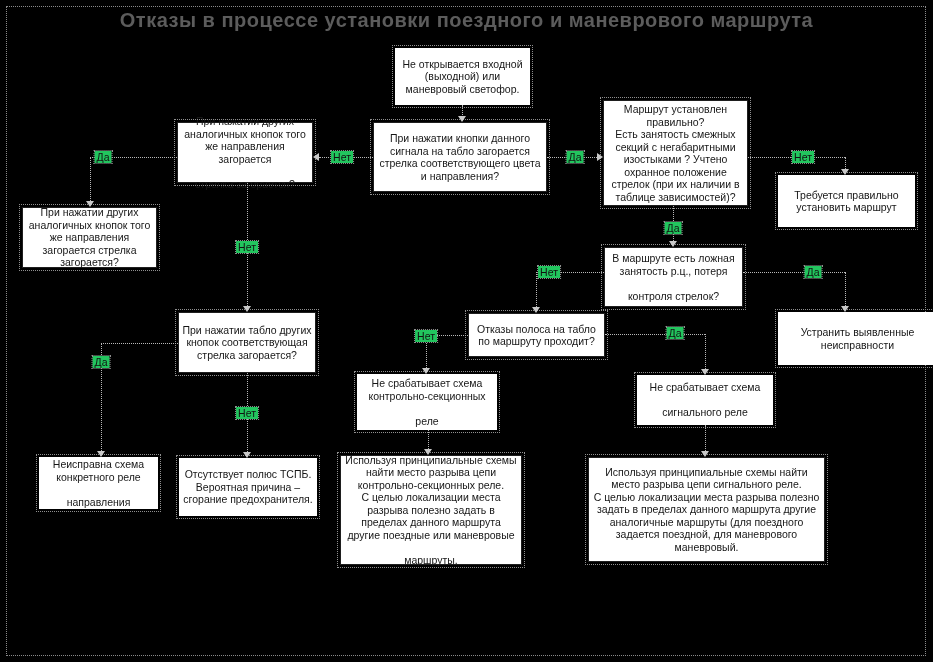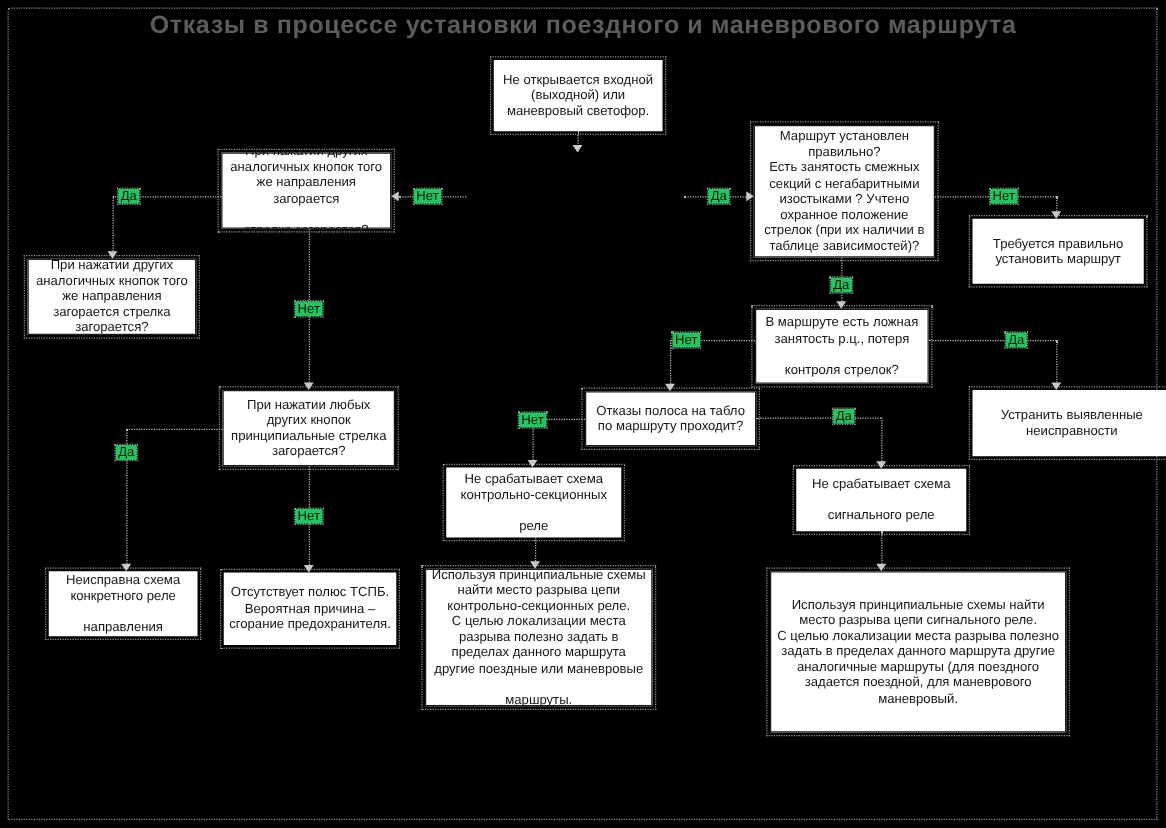--- a/index.html
+++ b/index.html
@@ -37,47 +37,48 @@
 <body>
 
 <div class="canvas">
   <div class="frame"></div>
   <div class="title">Отказы в процессе установки поездного и маневрового маршрута</div>
 
   <div class="node" style="left:395px;top:48px;width:135px;height:57px;">Не открывается входной (выходной) или маневровый светофор.</div>
   <div class="node solid" style="left:177px;top:122px;width:136px;height:61px;">При нажатии других аналогичных кнопок того же направления загорается
 
 стрелка загорается?</div>
+  <div class="node solid" style="left:373px;top:122px;width:174px;height:70px;">При нажатии кнопки данного сигнала на табло загорается стрелка соответствующего цвета и направления?</div>
   <div class="node solid" style="left:603px;top:100px;width:145px;height:106px;">Маршрут установлен правильно?
 Есть занятость смежных секций с  негабаритными изостыками ? Учтено охранное положение стрелок (при их наличии в таблице зависимостей)?</div>
   <div class="node" style="left:778px;top:175px;width:137px;height:52px;">Требуется правильно установить маршрут</div>
   <div class="node solid" style="left:22px;top:207px;width:135px;height:61px;">При нажатии других аналогичных кнопок того же направления загорается стрелка загорается?</div>
   <div class="node solid" style="left:604px;top:247px;width:139px;height:60px;">В маршруте есть ложная занятость р.ц., потеря
 
 контроля стрелок?</div>
-  <div class="node solid" style="left:178px;top:312px;width:138px;height:61px;">При нажатии любых других кнопок принципиальные стрелка загорается?</div>
+  <div class="node solid" style="left:178px;top:312px;width:138px;height:61px;">При нажатии табло других кнопок соответствующая стрелка загорается?</div>
   <div class="node solid" style="left:468px;top:313px;width:137px;height:44px;">Отказы полоса на табло по маршруту проходит?</div>
   <div class="node" style="left:778px;top:312px;width:159px;height:53px;">Устранить выявленные неисправности</div>
   <div class="node" style="left:357px;top:374px;width:140px;height:56px;">Не срабатывает  схема контрольно-секционных
 
 реле</div>
   <div class="node" style="left:637px;top:375px;width:136px;height:50px;">Не срабатывает схема
 
 сигнального реле</div>
   <div class="node" style="left:39px;top:457px;width:119px;height:52px;">Неисправна схема конкретного реле
 
 направления</div>
   <div class="node" style="left:179px;top:458px;width:138px;height:58px;">Отсутствует полюс ТСПБ.
 Вероятная причина –
 сгорание предохранителя.</div>
   <div class="node solid" style="left:340px;top:455px;width:182px;height:110px;">Используя принципиальные схемы найти место разрыва цепи контрольно-секционных реле.
 С целью локализации места разрыва полезно задать в пределах данного маршрута другие поездные или маневровые
 
 маршруты.</div>
-  <div class="node solid" style="left:588px;top:457px;width:237px;height:129px;margin-left:28px;">Используя принципиальные схемы найти место разрыва цепи сигнального реле.
+  <div class="node solid" style="left:588px;top:457px;width:237px;height:105px;">Используя принципиальные схемы найти место разрыва цепи сигнального реле.
 С целью локализации места разрыва полезно задать в пределах данного маршрута другие аналогичные маршруты (для поездного задается поездной, для маневрового маневровый.</div>
 
   <div class="v" style="left:462px;top:105px;height:16px;"></div>
   <div class="arr down" style="left:458px;top:116px;"></div>
 
   <div class="h" style="left:319px;top:157px;width:54px;"></div>
   <div class="arr left" style="left:313px;top:153px;"></div>
 
   <div class="h" style="left:547px;top:157px;width:50px;"></div>
   <div class="arr right" style="left:597px;top:153px;"></div>

